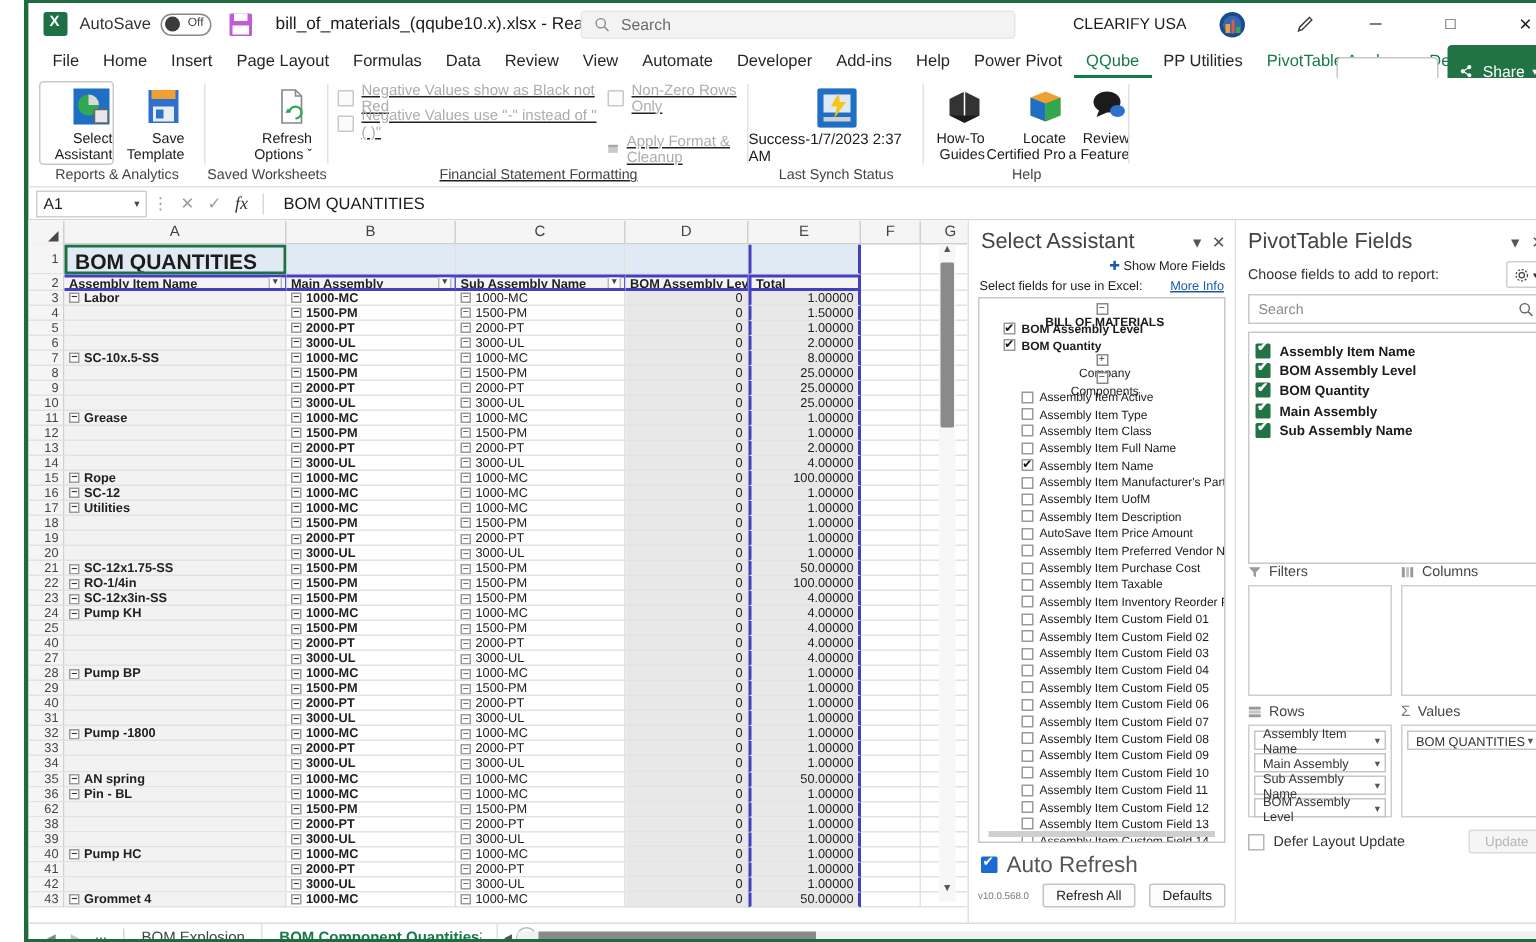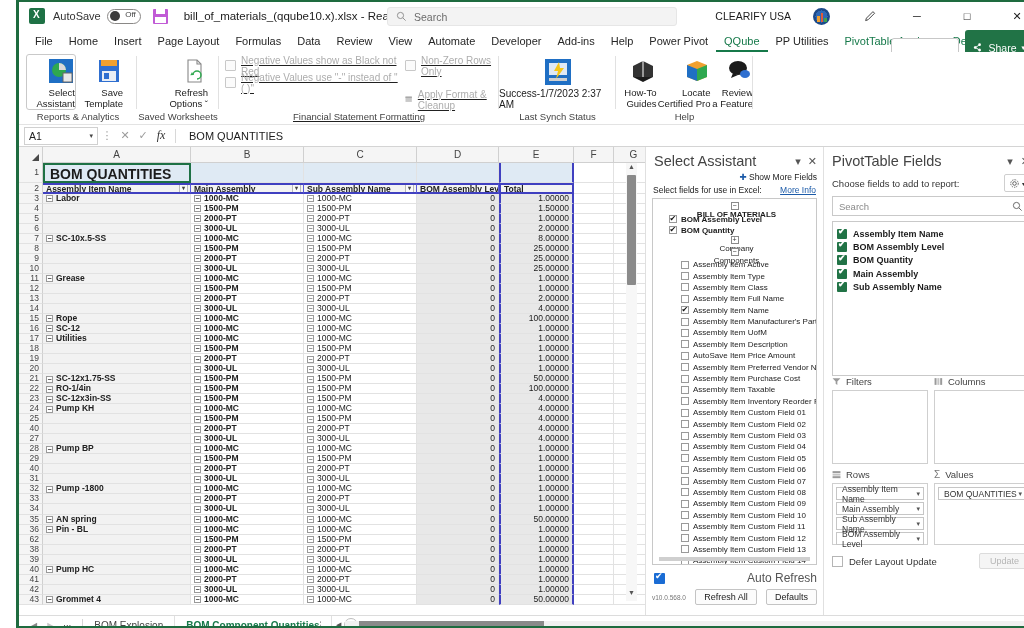--- a/index.html
+++ b/index.html
@@ -256,21 +256,21 @@
           margin-right: 4px; flex: 0 0 auto; }
   .tchk { width: 8px; height: 8px; border: 1px solid #9a9a9a; background: #fff;
           margin-right: 4px; flex: 0 0 auto; position: relative; }
   .tchk.on:after { content: "\2714"; position: absolute; left: -0.5px; top: -2.5px;
                    font-size: 8px; color: #111; }
   .tlbl { font-size: 8px; color: #1b1b1b; }
   .tlbl.b { font-weight: bold; }
   .ind0 { padding-left: 4px; flex-direction: column; } .ind1 { padding-left: 16px; } .ind2 { padding-left: 28px; }
   .tree-hscroll { position: absolute; left: 6px; right: 6px; bottom: 3px; height: 4px; background: #cfcfcf; }
   .sa-bottom { padding: 4px 0 4px 0; }
-  .ar-row { display: flex; align-items: center; gap: 6px; font-size: 12px; color: #555; padding: 2px 0 4px 2px; justify-content: space-between; }
+  .ar-row { display: flex; align-items: center; gap: 6px; font-size: 15px; color: #555; padding: 2px 0 4px 2px; }
   .ar-chk { width: 11px; height: 11px; background: #1a6cd4; border-radius: 1px; position: relative; }
   .ar-chk:after { content: "\2714"; position: absolute; left: 1px; top: -2px; font-size: 9px; color: #fff; }
   .sa-btnrow { display: flex; align-items: center; justify-content: space-between; padding-bottom: 6px; }
   .ver { font-size: 6.5px; color: #777; }
   .btn-sm { border: 1px solid #c4c4c4; background: #fcfcfc; font-size: 9px;
             padding: 2px 8px; border-radius: 2px; color: #1b1b1b; }
 
   
   .pivotpanel {
     width: 215px; background: #fff; border-left: 1px solid #e0e0e0;

